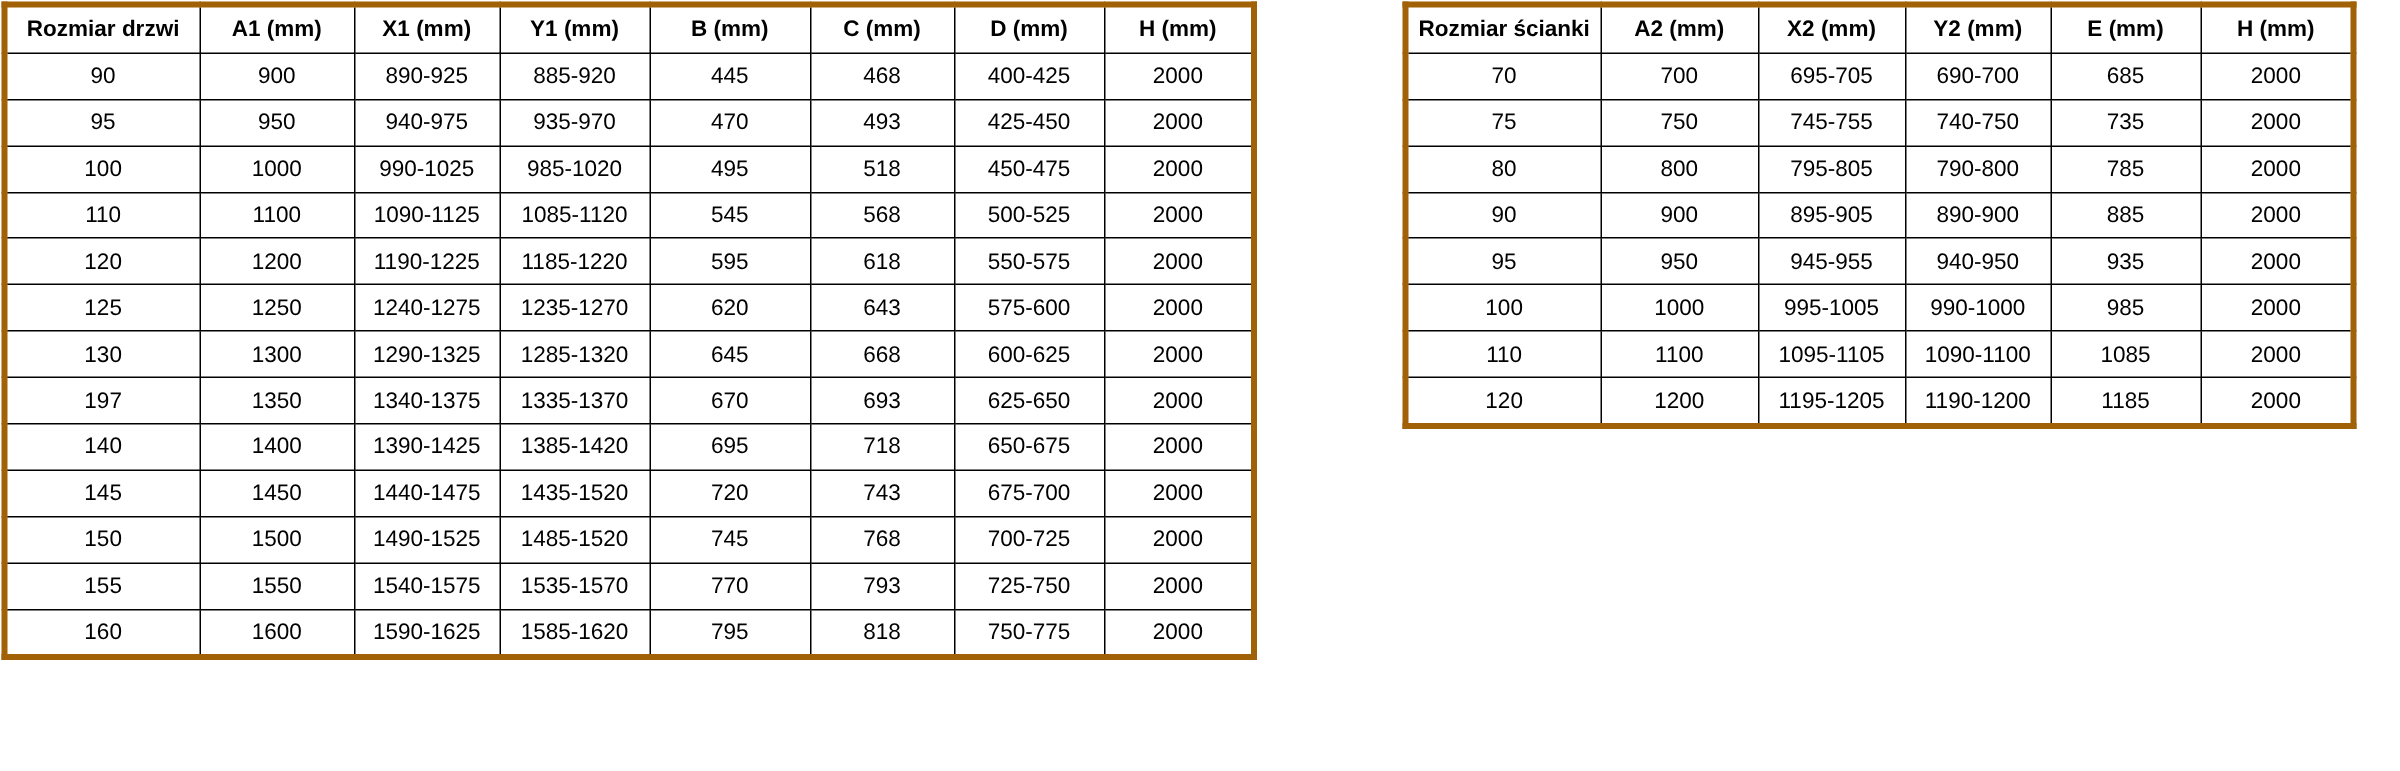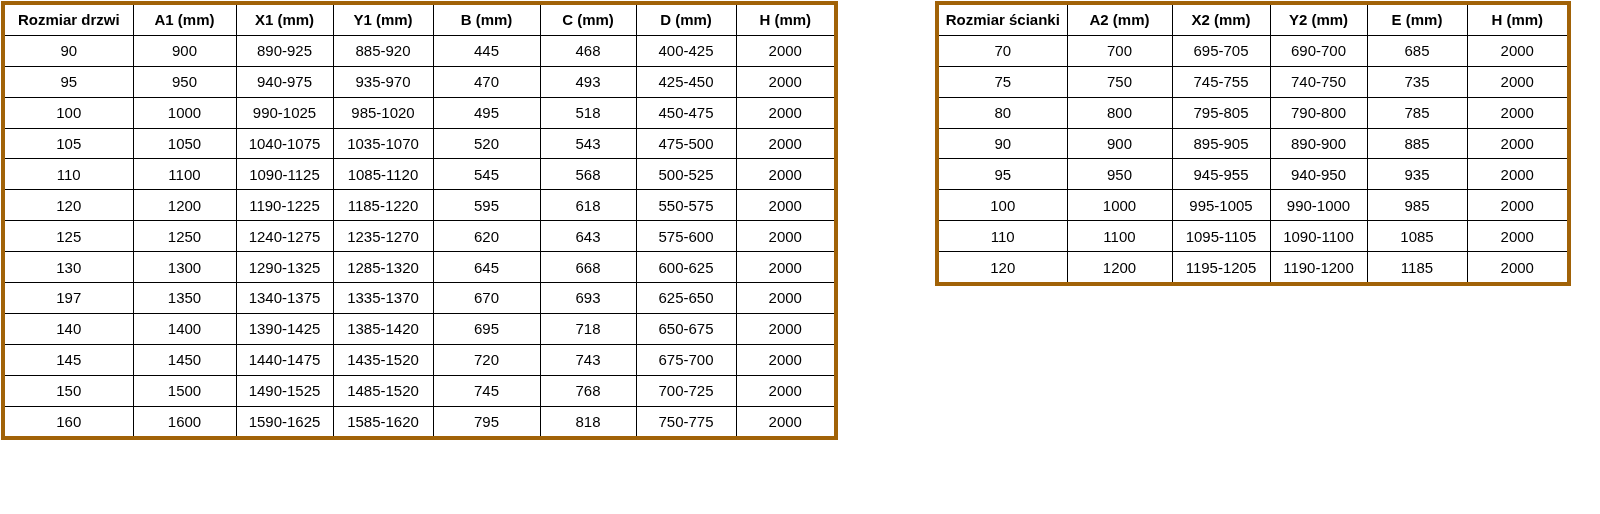--- a/index.html
+++ b/index.html
@@ -95,30 +95,20 @@
           <td>100</td>
           <td>1000</td>
           <td>990-1025</td>
           <td>985-1020</td>
           <td>495</td>
           <td>518</td>
           <td>450-475</td>
           <td>2000</td>
         </tr>
         <tr>
-          <td>105</td>
-          <td>1050</td>
-          <td>1040-1075</td>
-          <td>1035-1070</td>
-          <td>520</td>
-          <td>543</td>
-          <td>475-500</td>
-          <td>2000</td>
-        </tr>
-        <tr>
           <td>110</td>
           <td>1100</td>
           <td>1090-1125</td>
           <td>1085-1120</td>
           <td>545</td>
           <td>568</td>
           <td>500-525</td>
           <td>2000</td>
         </tr>
         <tr>
@@ -182,20 +172,30 @@
           <td>2000</td>
         </tr>
         <tr>
           <td>150</td>
           <td>1500</td>
           <td>1490-1525</td>
           <td>1485-1520</td>
           <td>745</td>
           <td>768</td>
           <td>700-725</td>
+          <td>2000</td>
+        </tr>
+        <tr>
+          <td>155</td>
+          <td>1550</td>
+          <td>1540-1575</td>
+          <td>1535-1570</td>
+          <td>770</td>
+          <td>793</td>
+          <td>725-750</td>
           <td>2000</td>
         </tr>
         <tr>
           <td>160</td>
           <td>1600</td>
           <td>1590-1625</td>
           <td>1585-1620</td>
           <td>795</td>
           <td>818</td>
           <td>750-775</td>

